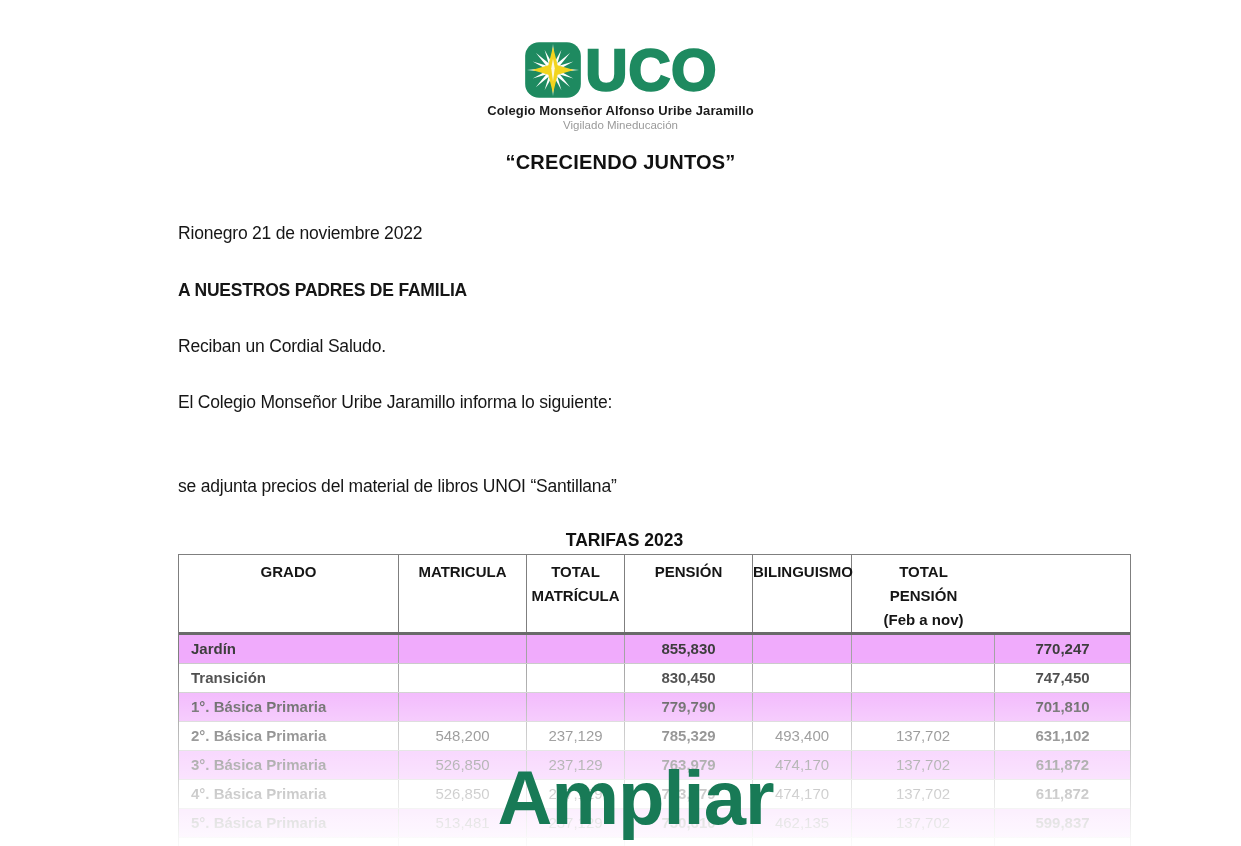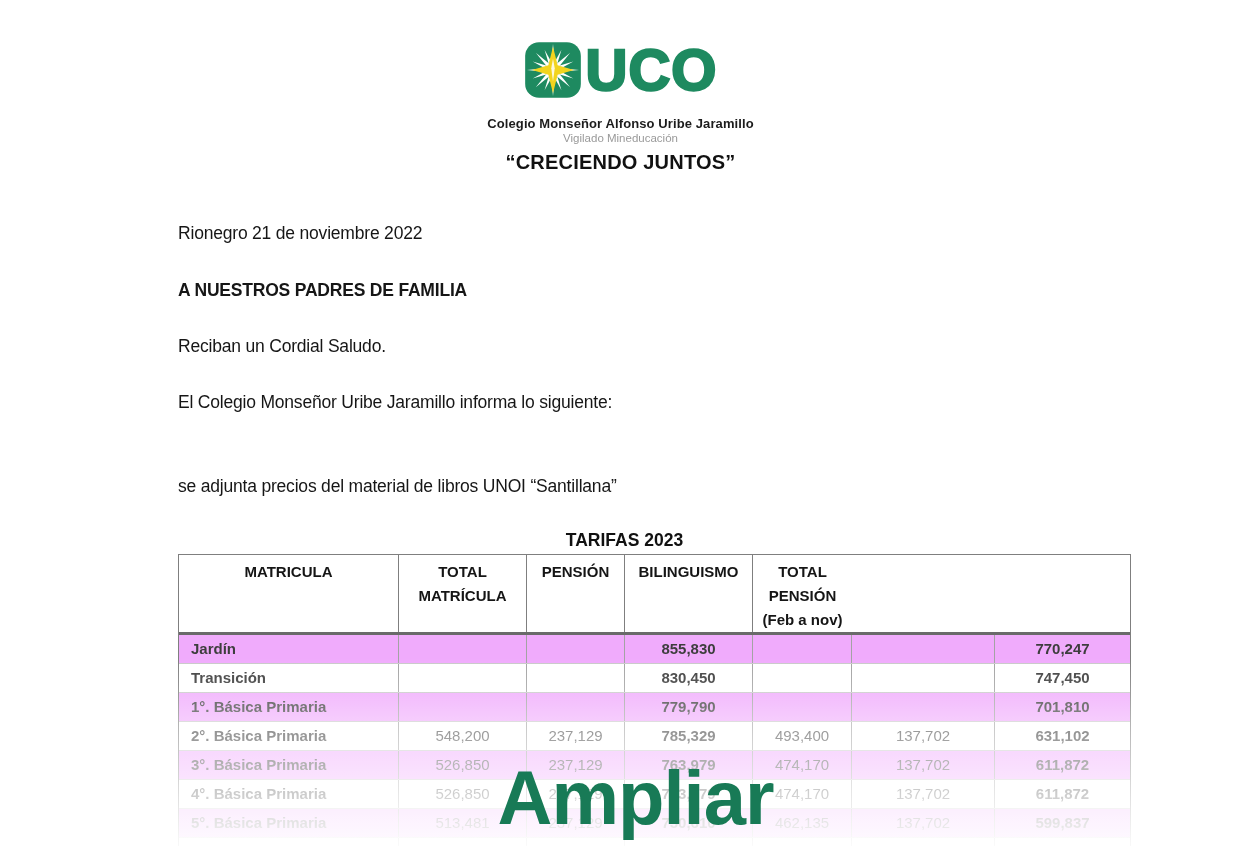--- a/index.html
+++ b/index.html
@@ -5,21 +5,21 @@
   html,body{margin:0;padding:0;}
   body{font-family:"Liberation Sans",sans-serif;background:#ffffff;}
   .page{position:relative;width:1241px;height:846px;background:#ffffff;overflow:hidden;margin:0 auto;}
 
   
   .logo-wrap{position:absolute;top:40px;left:0;width:1241px;display:flex;flex-direction:column;align-items:center;}
   .logo-row{display:flex;align-items:center;gap:4px;height:60px;}
   .logo-icon{width:58px;height:58px;display:block;}
   .logo-acronym{font-size:58px;font-weight:bold;color:var(--brand-green);letter-spacing:1px;line-height:58px;
     -webkit-text-stroke:2.5px var(--brand-green);}
-  .logo-name{font-size:13px;font-weight:bold;color:#1c1c1c;margin-top:16px;letter-spacing:0.1px;}
+  .logo-name{font-size:13px;font-weight:bold;color:#1c1c1c;margin-top:3px;letter-spacing:0.1px;}
   .logo-sub{font-size:11.5px;color:#9a9a9a;margin-top:1px;}
 
   
   .motto{position:absolute;top:151px;left:0;width:1241px;text-align:center;font-size:20px;font-weight:bold;color:#111;letter-spacing:0.2px;}
   .line{position:absolute;left:178px;font-size:17.5px;color:#161616;letter-spacing:-0.2px;white-space:nowrap;}
   .bold{font-weight:bold;}
   .date-line{top:223px;}
   .salutation{top:280px;}
   .greeting{top:336px;}
   .intro{top:392px;}
@@ -92,20 +92,21 @@
   <div class="motto">“CRECIENDO JUNTOS”</div>
   <div class="line date-line">Rionegro 21 de noviembre 2022</div>
   <div class="line bold salutation">A NUESTROS PADRES DE FAMILIA</div>
   <div class="line greeting">Reciban un Cordial Saludo.</div>
   <div class="line intro">El Colegio Monseñor Uribe Jaramillo informa lo siguiente:</div>
   <div class="line body2">se adjunta precios del material de libros UNOI “Santillana”</div>
 
   <div class="table-title">TARIFAS 2023</div>
   <div class="tariff-table">
     <div class="thead" id="thead">
+        <div class="th">GRADO</div>
         <div class="th">MATRICULA</div>
         <div class="th">TOTAL
 MATRÍCULA</div>
         <div class="th">PENSIÓN</div>
         <div class="th">BILINGUISMO</div>
         <div class="th">TOTAL
 PENSIÓN
 (Feb a nov)</div>
       </div>
     <div id="tbody">

